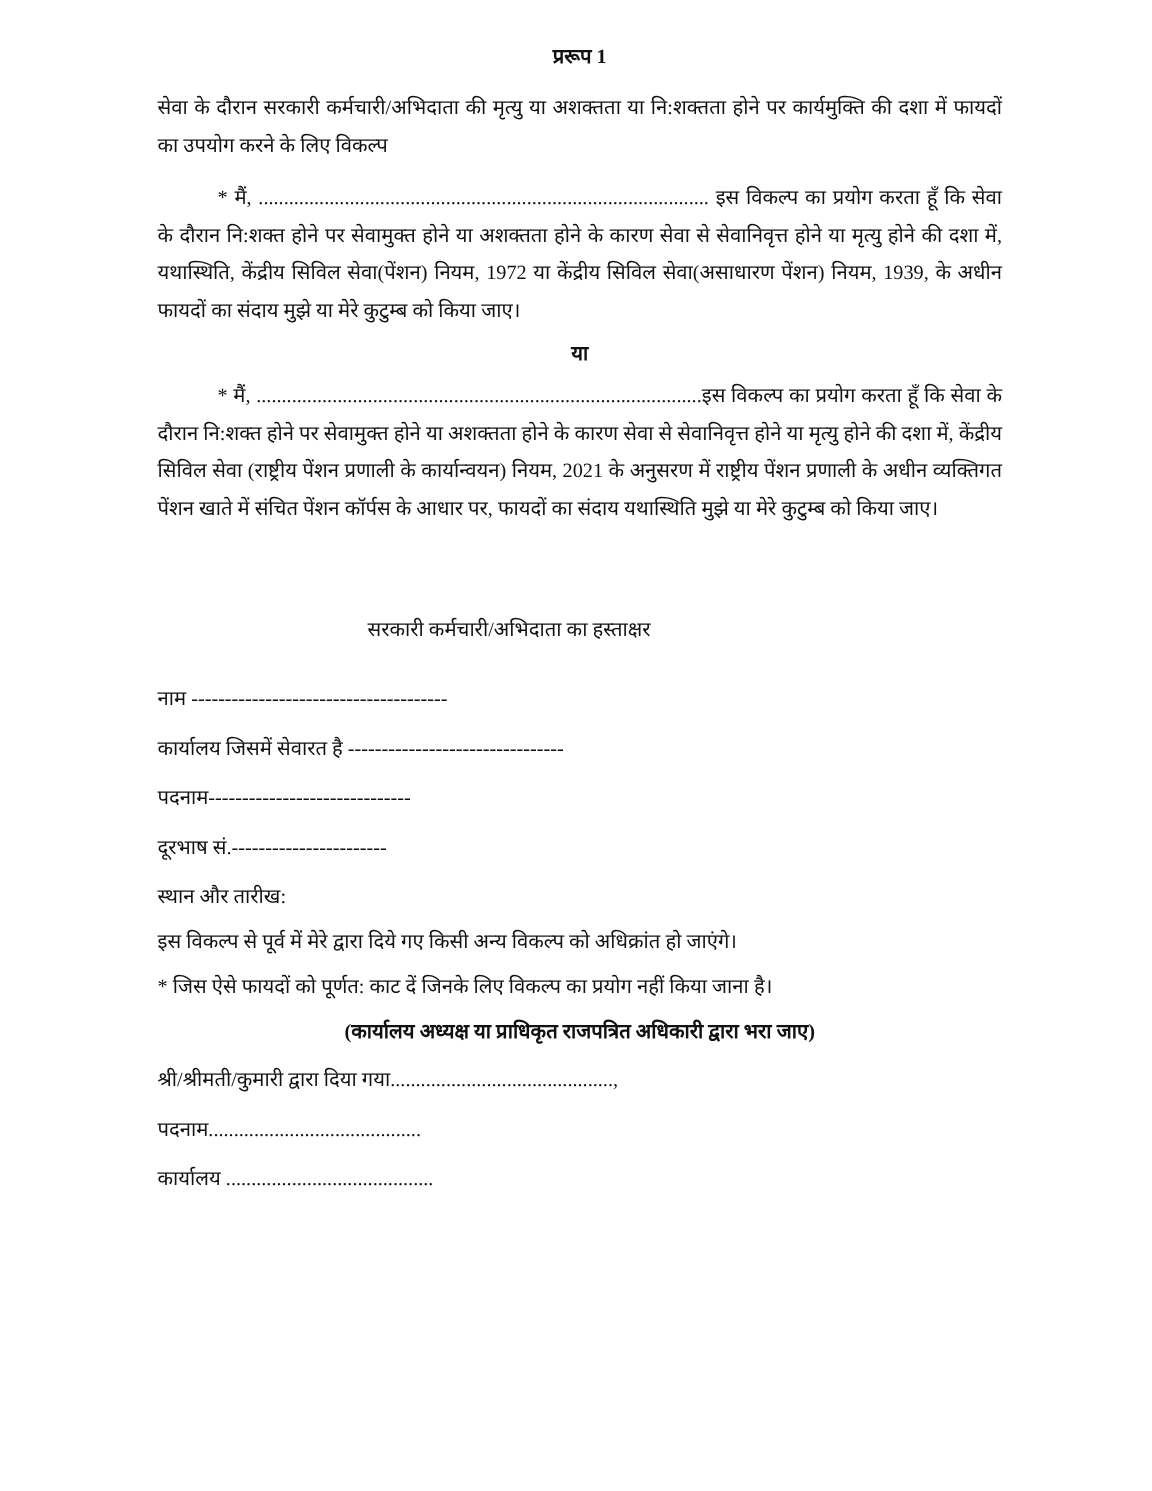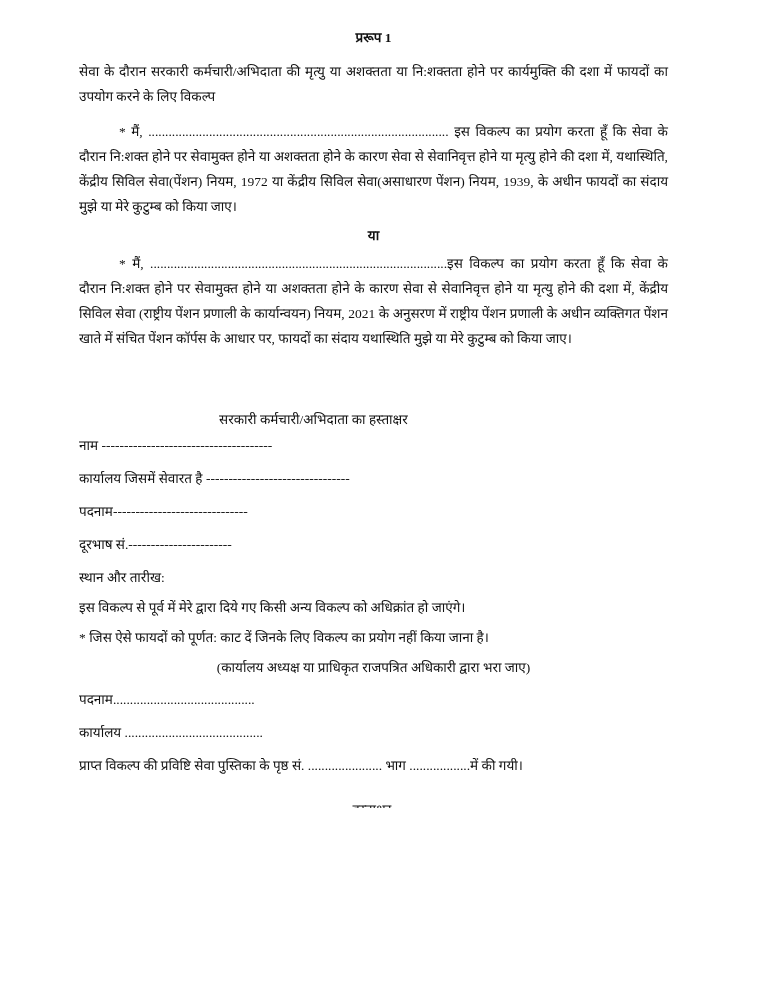--- a/index.html
+++ b/index.html
@@ -11,21 +11,21 @@
     position: relative;
     width: 768px;
     height: 808px;
     margin: 0 auto;
     background: #ffffff;
     color: #111111;
     font-family: "Liberation Serif", "DejaVu Serif", serif;
     font-size: 13.5px;
     overflow: hidden;
     box-sizing: border-box;
-    padding: 28px 100px 0 79px;
+    padding: 28px 100px 0 105px;
   }
   .form-title {
     text-align: center;
     font-weight: bold;
     margin-bottom: 14px;
   }
   .form-heading {
     font-weight: normal;
     text-align: justify;
     line-height: 1.85;
@@ -43,31 +43,31 @@
     margin: 0 0 4px 0;
   }
   .or-sep {
     text-align: center;
     font-weight: bold;
     margin: 6px 0 8px 0;
   }
   .sig-caption {
     margin-top: 58px;
     margin-left: 140px;
-    margin-bottom: 8px;
+    margin-bottom: 28px;
   }
   .field-line {
     margin-bottom: 15px;
   }
   .left-line {
     margin-bottom: 12px;
   }
   .office-heading {
     text-align: center;
-    font-weight: normal;
+    font-weight: bold;
     margin: 4px 0 14px 0;
   }
   .office-line {
     margin-bottom: 15px;
   }
   .sig-label {
     text-align: center;
     margin-top: 26px;
     margin-bottom: 18px;
   }
@@ -114,20 +114,21 @@
   <div class="field-line">कार्यालय जिसमें सेवारत है --------------------------------</div>
   <div class="field-line">पदनाम------------------------------</div>
   <div class="field-line">दूरभाष सं.-----------------------</div>
 
   <div class="left-line">स्थान और तारीख:</div>
   <div class="left-line">इस विकल्प से पूर्व में मेरे द्वारा दिये गए किसी अन्य विकल्प को अधिक्रांत हो जाएंगे।</div>
   <div class="left-line">* जिस ऐसे फायदों को पूर्णत: काट दें जिनके लिए विकल्प का प्रयोग नहीं किया जाना है।</div>
 
   <div class="office-heading">(कार्यालय अध्यक्ष या प्राधिकृत राजपत्रित अधिकारी द्वारा भरा जाए)</div>
 
+  <div class="office-line">श्री/श्रीमती/कुमारी द्वारा दिया गया............................................,</div>
   <div class="office-line">पदनाम..........................................</div>
   <div class="office-line">कार्यालय .........................................</div>
   <div class="office-line">प्राप्त विकल्प की प्रविष्टि सेवा पुस्तिका के पृष्ठ सं. ...................... भाग ..................में की गयी।</div>
 
   <div class="sig-label">हस्ताक्षर,</div>
   <div class="officer-label">कार्यालय अध्यक्ष या प्राधिकृत राजपत्रित अधिकारी का नाम, पदनाम तथा मुहर</div>
 
   <div class="watermark">www.staffnews.in</div>
 
 </div>

